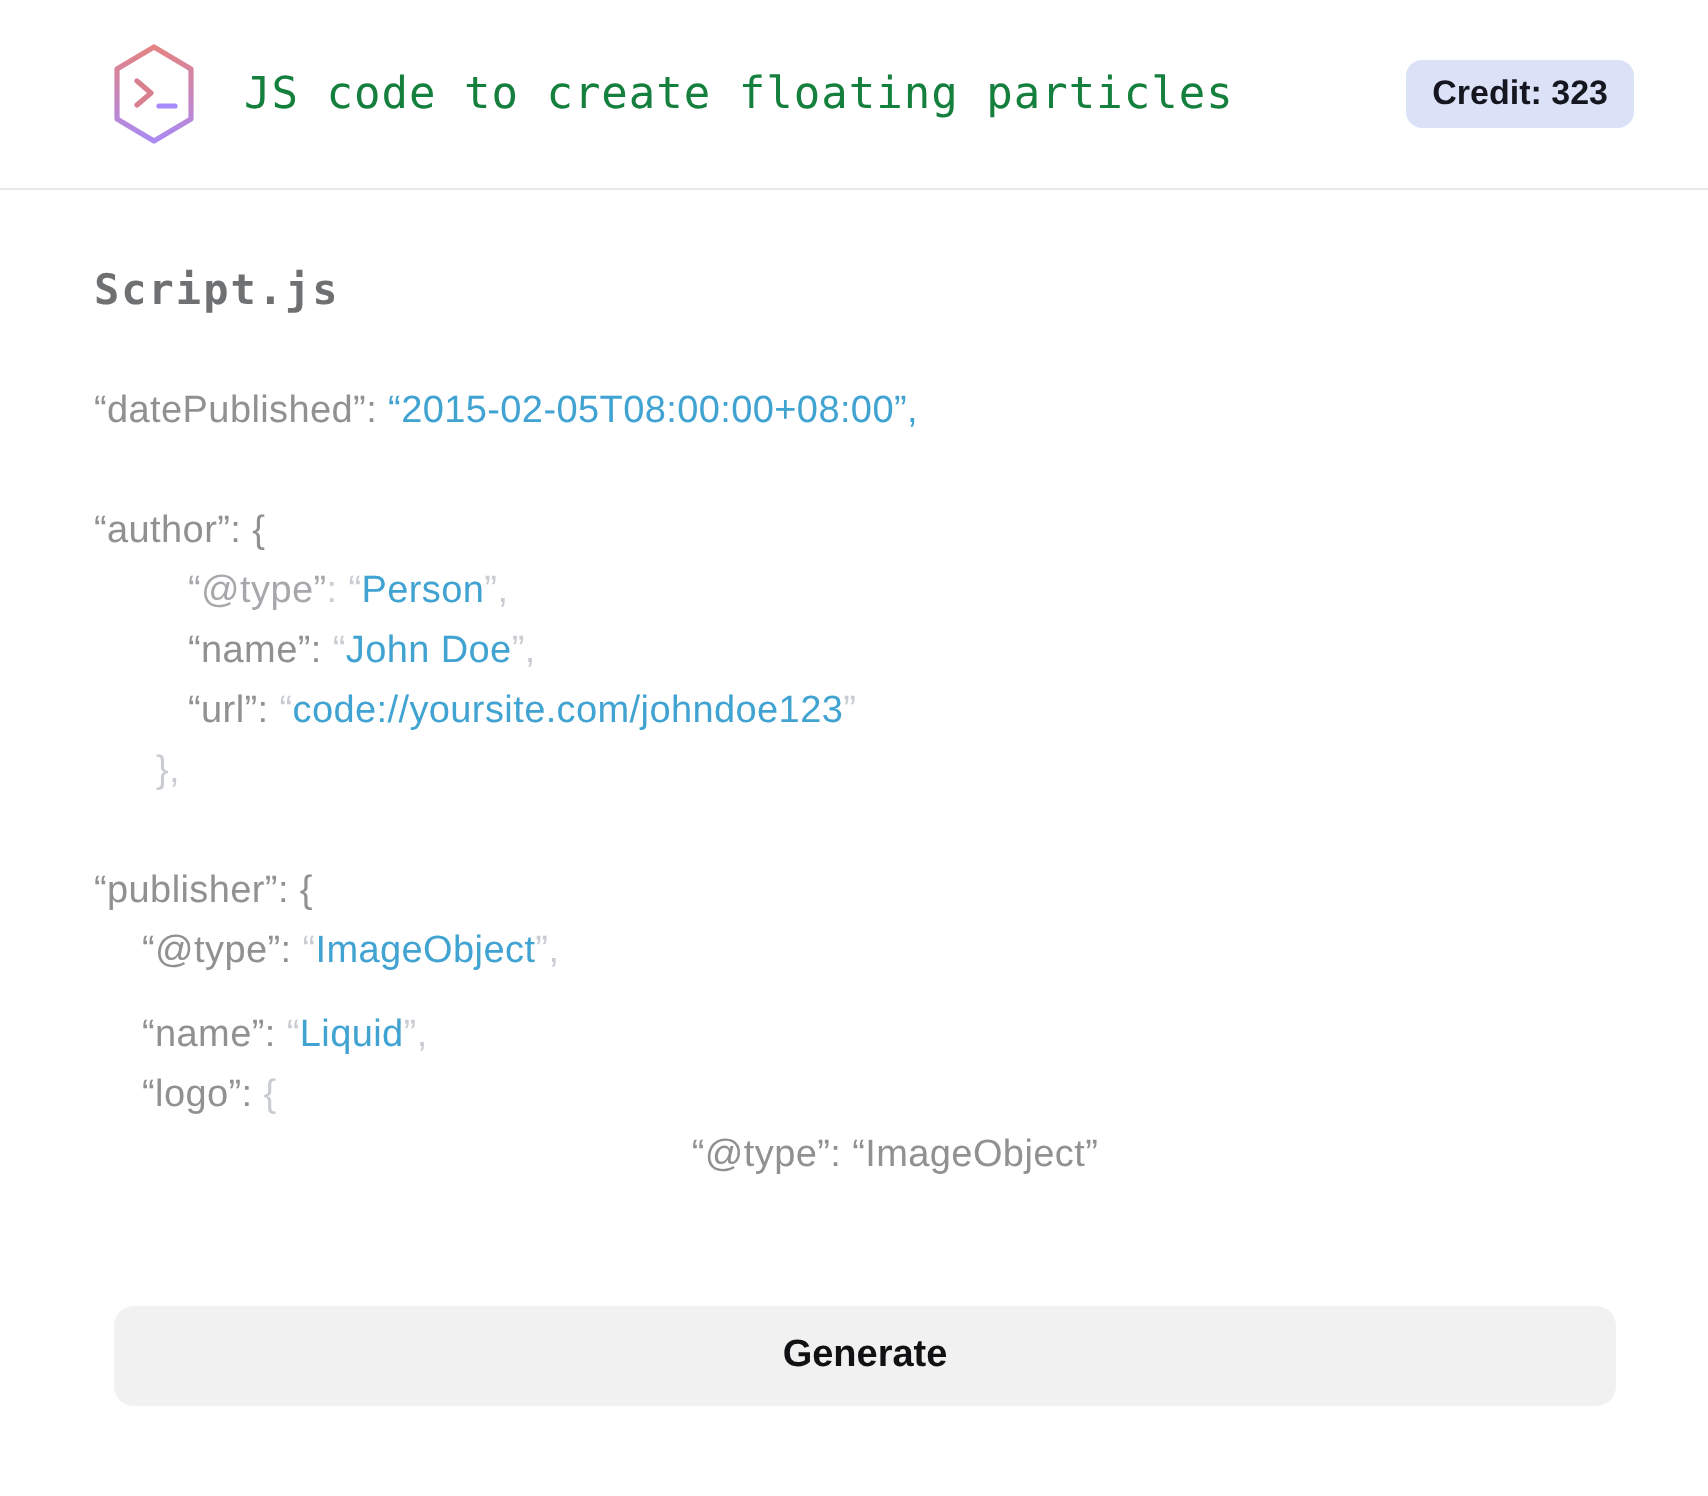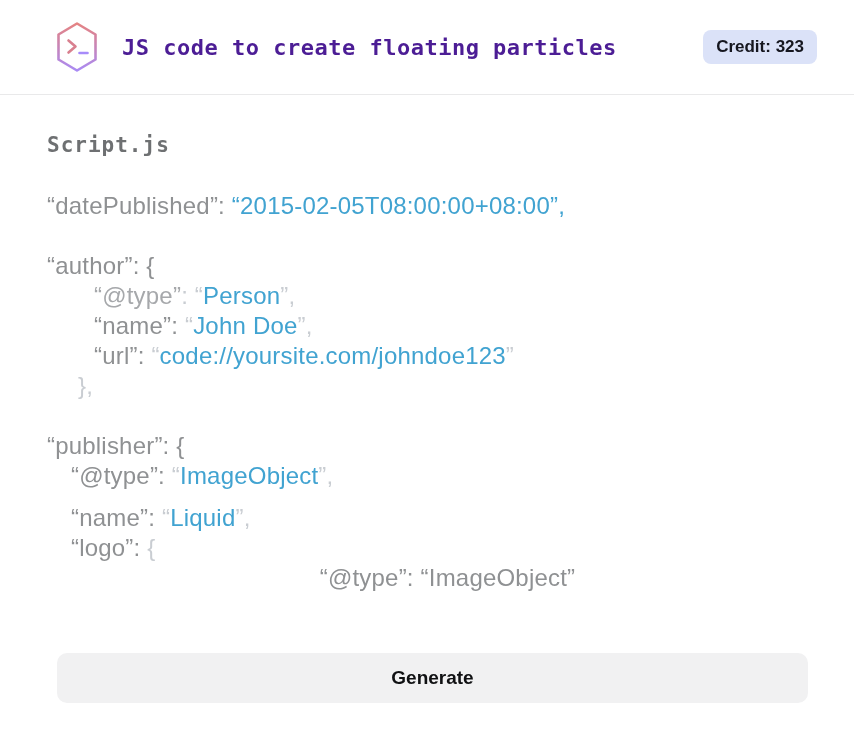--- a/index.html
+++ b/index.html
@@ -21,23 +21,23 @@
     background: #ffffff;
   }
   .logo-wrap {
     width: 46px; height: 52px;
     flex: 0 0 auto;
     display: flex; align-items: center; justify-content: center;
   }
   .page-title {
     font-family: "DejaVu Sans Mono", monospace;
     font-size: 22px;
-    font-weight: 700;
+    font-weight: 400;
     letter-spacing: 0.5px;
-    color: #4c1d95;
+    color: #15803d;
     margin-left: 22px;
     white-space: nowrap;
   }
   .credit-badge {
     margin-left: auto;
     background: #dbe2f8;
     color: #15161f;
     font-size: 17px;
     font-weight: 700;
     padding: 7px 13px;
@@ -52,21 +52,21 @@
     font-family: "DejaVu Sans Mono", monospace;
     font-size: 21px;
     font-weight: 600;
     letter-spacing: 1px;
     color: #6e7072;
     margin-bottom: 34px;
   }
 
   .code-block {
     font-family: "Liberation Sans", sans-serif;
-    font-size: 24px;
+    font-size: 19px;
     letter-spacing: 0.2px;
   }
   .code-line { line-height: 30px; min-height: 30px; white-space: pre; }
   .seg-key   { color: #8f9193; }
   .seg-key2  { color: #a6a8ab; }
   .seg-punct { color: #c9cdd2; }
   .seg-str   { color: #41a3d1; }
 
   
   .generate-button {

